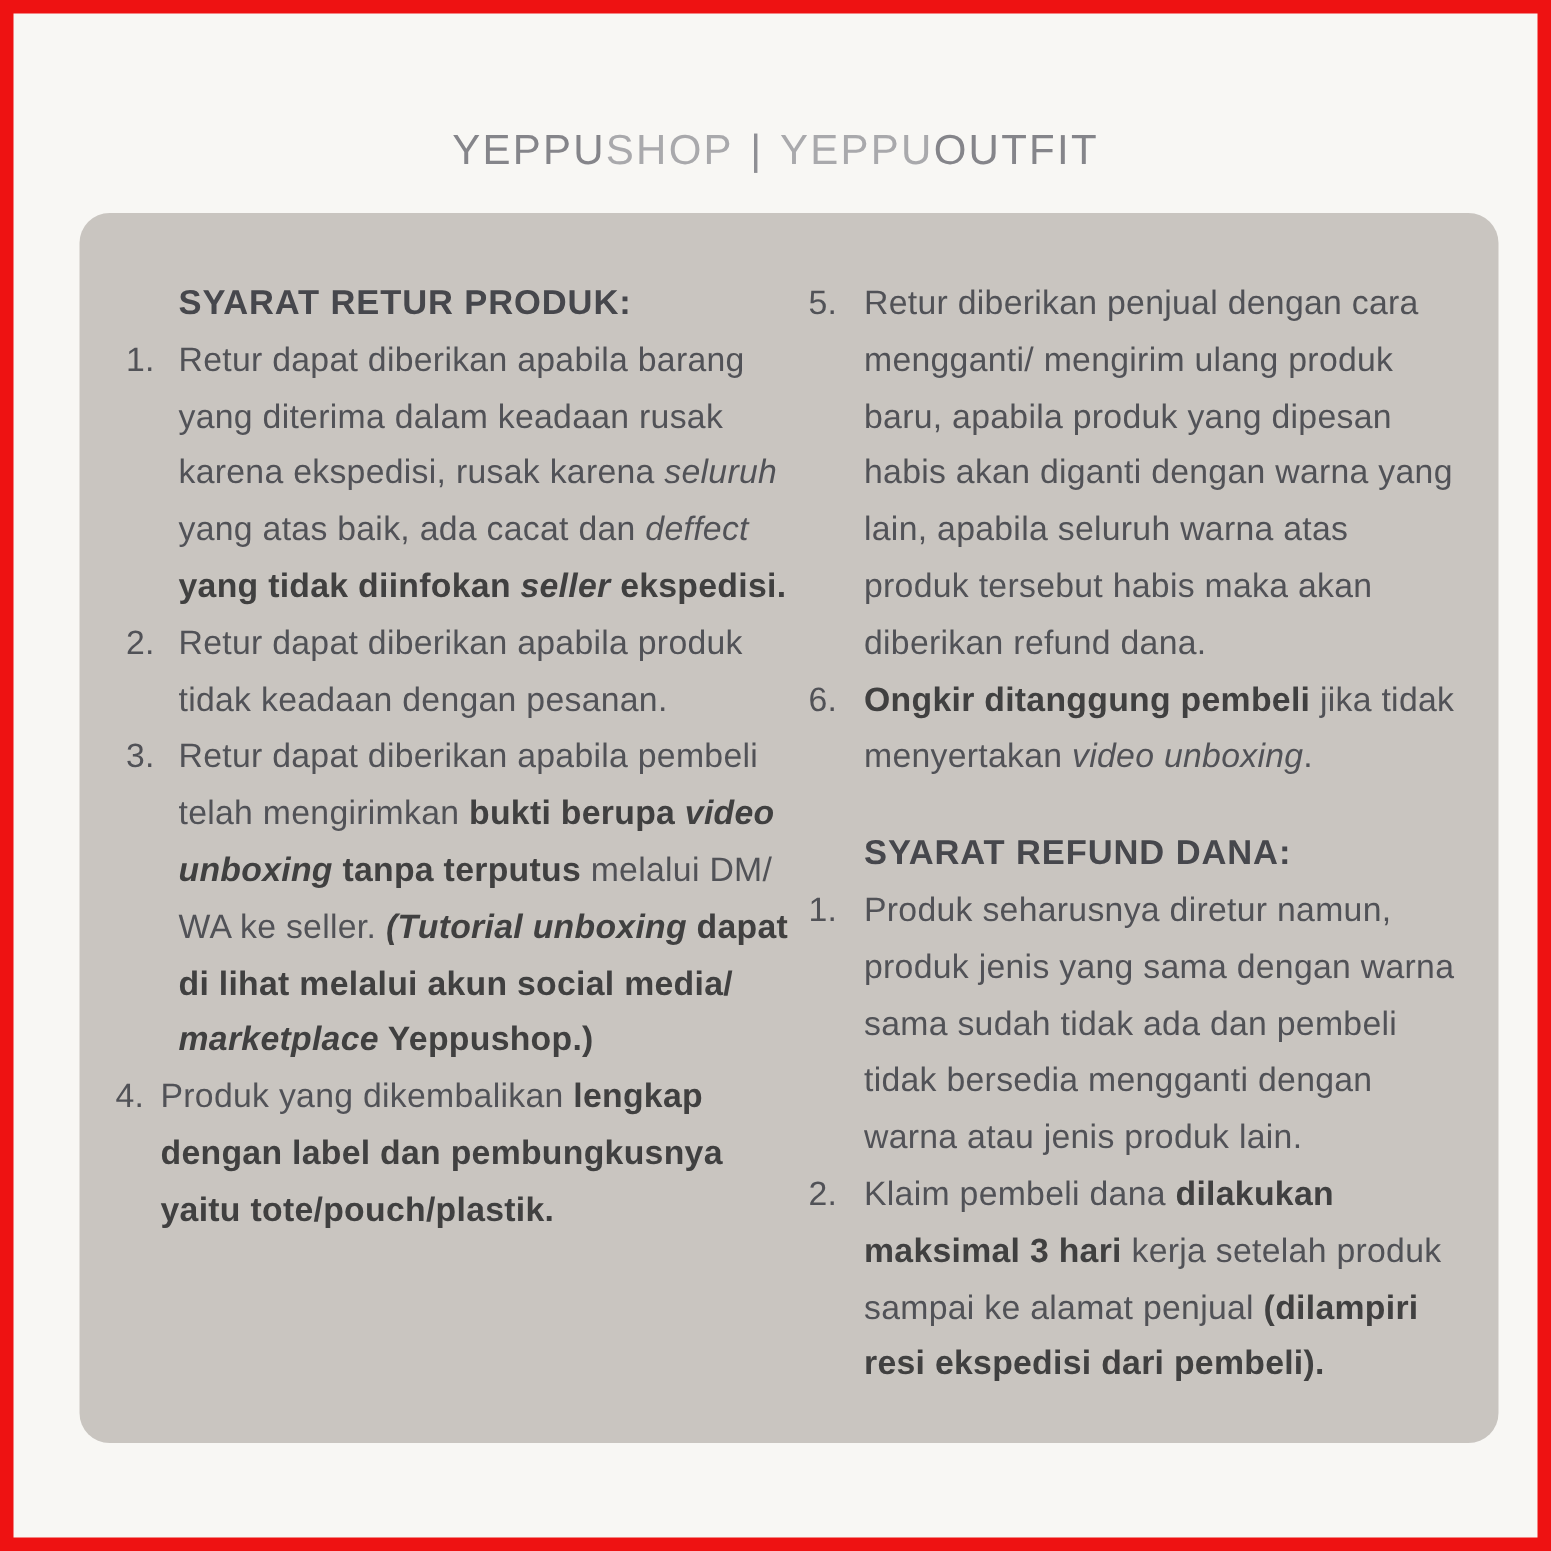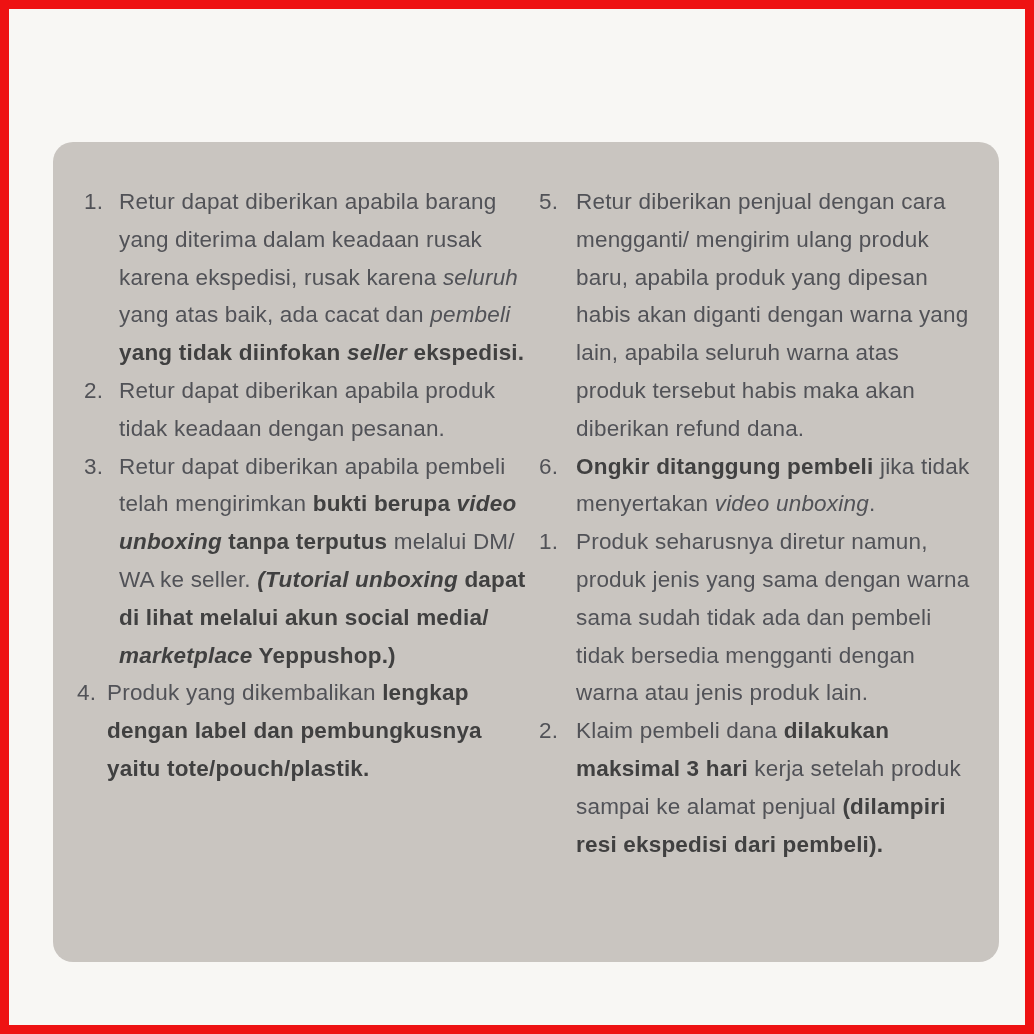--- a/index.html
+++ b/index.html
@@ -51,28 +51,32 @@
   .item.offset .num{width:30px;}
   .body{flex:1;}
   .b{font-weight:bold;color:#404040;}
   .i{font-style:italic;}
 </style>
 </head>
 <body>
 
 <div class="page">
 
+  <div class="brand">
+    <span class="b-strong">YEPPU</span><span class="b-light">SHOP</span><span class="b-divider">|</span><span class="b-light">YEPPU</span><span class="b-strong">OUTFIT</span>
+  </div>
 
   <div class="panel">
 
     <div class="col col-left">
+      <h2 class="heading">SYARAT RETUR PRODUK:</h2>
 
       <div class="item">
         <span class="num">1.</span>
-        <span class="body"><span>Retur dapat diberikan apabila barang yang diterima dalam keadaan rusak karena ekspedisi, rusak karena </span><span class="i">seluruh</span><span> yang atas baik, ada cacat dan </span><span class="i">pembeli</span><span class="b"> yang tidak diinfokan </span><span class="b i">seller</span><span class="b"> ekspedisi.</span></span>
+        <span class="body"><span>Retur dapat diberikan apabila barang yang diterima dalam keadaan rusak karena ekspedisi, rusak karena </span><span class="i">seluruh</span><span> yang atas baik, ada cacat dan </span><span class="i">deffect</span><span class="b"> yang tidak diinfokan </span><span class="b i">seller</span><span class="b"> ekspedisi.</span></span>
       </div>
       <div class="item">
         <span class="num">2.</span>
         <span class="body"><span>Retur dapat diberikan apabila produk tidak keadaan dengan pesanan.</span></span>
       </div>
       <div class="item">
         <span class="num">3.</span>
         <span class="body"><span>Retur dapat diberikan apabila pembeli telah mengirimkan </span><span class="b">bukti berupa </span><span class="b i">video unboxing</span><span class="b"> tanpa terputus</span><span> melalui DM/ WA  ke seller. </span><span class="b i">(Tutorial unboxing</span><span class="b"> dapat di lihat melalui akun social media/ </span><span class="b i">marketplace</span><span class="b"> Yeppushop.)</span></span>
       </div>
       <div class="item offset">
@@ -84,20 +88,21 @@
     <div class="col col-right">
       <div class="item">
         <span class="num">5.</span>
         <span class="body"><span>Retur diberikan penjual dengan cara mengganti/ mengirim ulang produk baru, apabila produk yang dipesan habis akan diganti dengan warna yang lain, apabila seluruh warna atas produk tersebut habis maka akan diberikan refund dana.</span></span>
       </div>
       <div class="item">
         <span class="num">6.</span>
         <span class="body"><span class="b">Ongkir ditanggung pembeli</span><span> jika tidak menyertakan </span><span class="i">video unboxing</span><span>.</span></span>
       </div>
 
+      <h2 class="heading refund-heading">SYARAT REFUND DANA:</h2>
 
       <div class="item">
         <span class="num">1.</span>
         <span class="body"><span>Produk seharusnya diretur namun, produk jenis yang sama dengan warna sama sudah tidak ada dan pembeli tidak bersedia mengganti dengan warna atau jenis produk lain.</span></span>
       </div>
       <div class="item">
         <span class="num">2.</span>
         <span class="body"><span>Klaim pembeli dana </span><span class="b">dilakukan maksimal 3 hari</span><span> kerja setelah produk sampai ke alamat penjual </span><span class="b">(dilampiri resi ekspedisi dari pembeli).</span></span>
       </div>
     </div>

